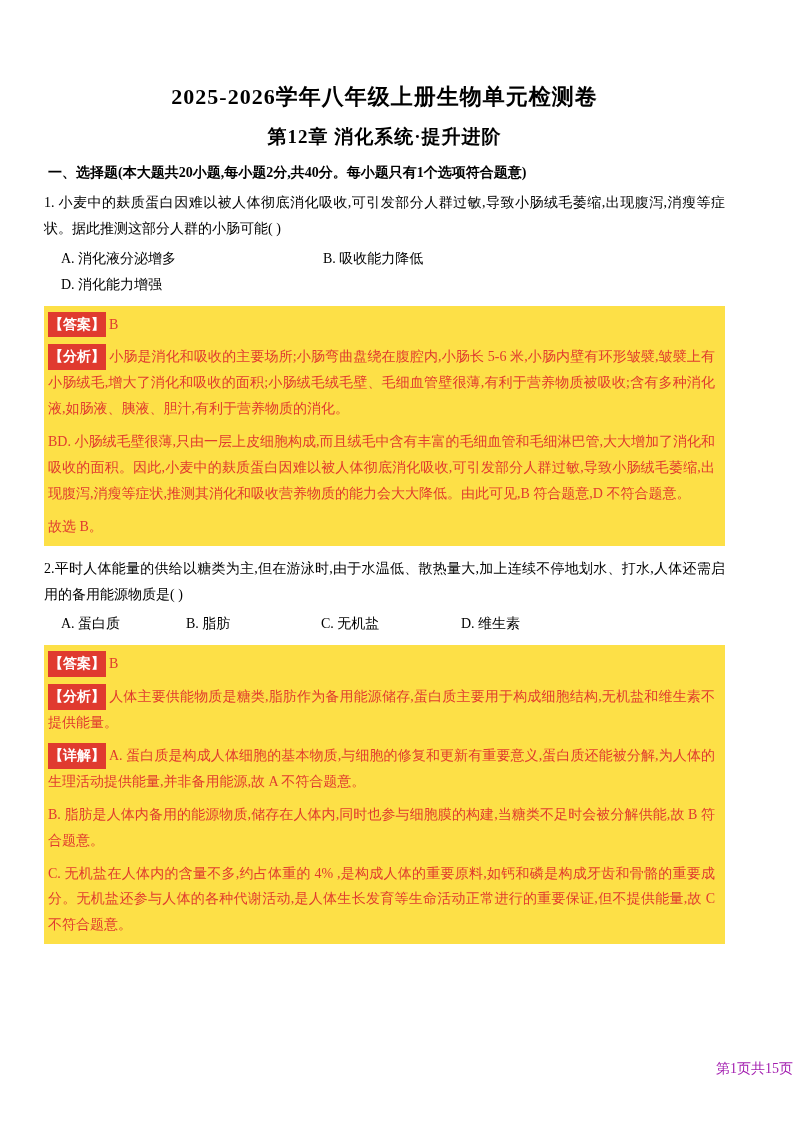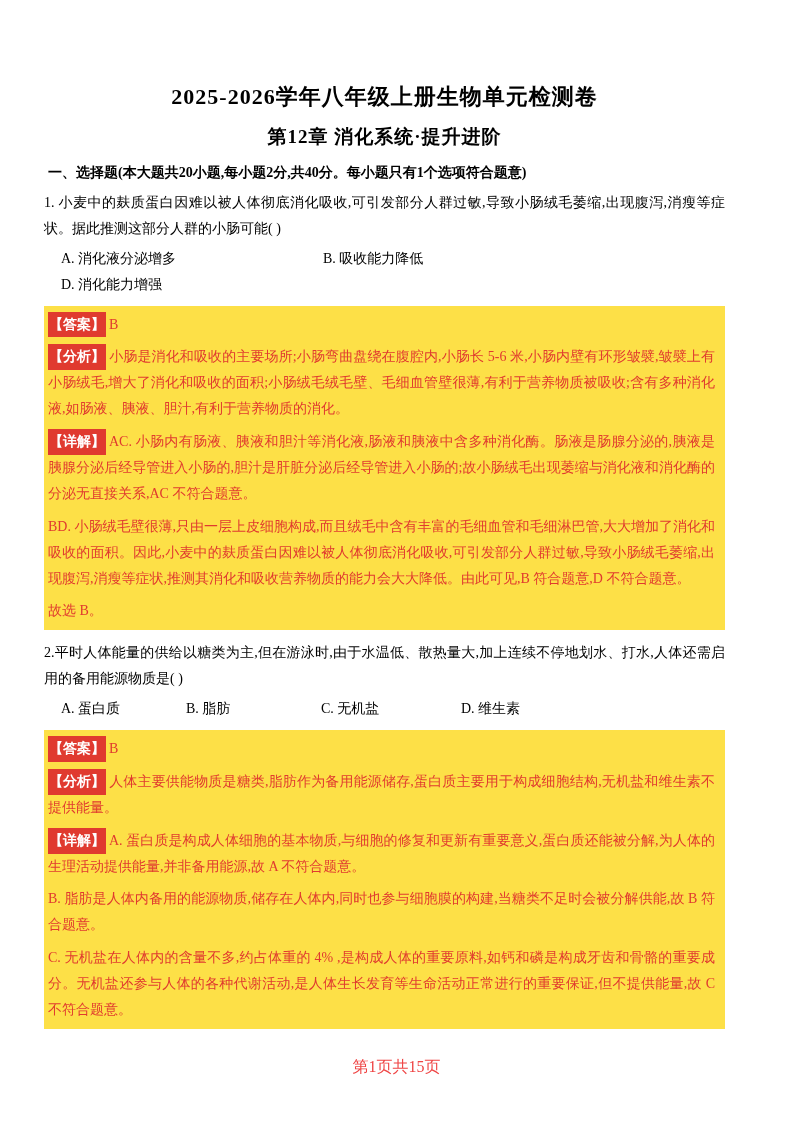--- a/index.html
+++ b/index.html
@@ -82,23 +82,23 @@
     padding: 0 1px;
     margin-right: 3px;
     font-weight: bold;
   }
   .question { margin-bottom: 4px; }
   .page-footer {
     position: absolute;
     left: 0;
     bottom: 44px;
     width: 100%;
-    text-align: center;
-    font-size: 16px;
-    color: #ef4444;
+    text-align: right;
+    font-size: 14px;
+    color: #a21caf;
   }
 </style>
 </head>
 <body>
 
 <div class="page">
 
   <h1 class="doc-title">2025-2026学年八年级上册生物单元检测卷</h1>
   <h2 class="chapter-title">第12章 消化系统·提升进阶</h2>
   <div class="section-header">一、选择题(本大题共20小题,每小题2分,共40分。每小题只有1个选项符合题意)</div>
@@ -106,21 +106,20 @@
   <div class="question">
     <p class="stem">1.  小麦中的麸质蛋白因难以被人体彻底消化吸收,可引发部分人群过敏,导致小肠绒毛萎缩,出现腹泻,消瘦等症状。据此推测这部分人群的小肠可能(  )</p>
     <div class="options cols-2">
       <span class="option">A. 消化液分泌增多</span>
       <span class="option">B. 吸收能力降低</span>
       <span class="option">D. 消化能力增强</span>
     </div>
     <div class="answer-block">
       <p><span class="badge">【答案】</span><span>B</span></p>
       <p><span class="badge">【分析】</span><span>小肠是消化和吸收的主要场所;小肠弯曲盘绕在腹腔内,小肠长 5-6 米,小肠内壁有环形皱襞,皱襞上有小肠绒毛,增大了消化和吸收的面积;小肠绒毛绒毛壁、毛细血管壁很薄,有利于营养物质被吸收;含有多种消化液,如肠液、胰液、胆汁,有利于营养物质的消化。</span></p>
-      <p><span class="badge">【详解】</span><span>AC. 小肠内有肠液、胰液和胆汁等消化液,肠液和胰液中含多种消化酶。肠液是肠腺分泌的,胰液是胰腺分泌后经导管进入小肠的,胆汁是肝脏分泌后经导管进入小肠的;故小肠绒毛出现萎缩与消化液和消化酶的分泌无直接关系,AC 不符合题意。</span></p>
       <p>BD.  小肠绒毛壁很薄,只由一层上皮细胞构成,而且绒毛中含有丰富的毛细血管和毛细淋巴管,大大增加了消化和吸收的面积。因此,小麦中的麸质蛋白因难以被人体彻底消化吸收,可引发部分人群过敏,导致小肠绒毛萎缩,出现腹泻,消瘦等症状,推测其消化和吸收营养物质的能力会大大降低。由此可见,B 符合题意,D 不符合题意。</p>
       <p>故选 B。</p>
     </div>
   </div>
 
   <div class="question">
     <p class="stem">2.平时人体能量的供给以糖类为主,但在游泳时,由于水温低、散热量大,加上连续不停地划水、打水,人体还需启用的备用能源物质是(       )</p>
     <div class="options cols-4">
       <span class="option">A. 蛋白质</span>
       <span class="option">B. 脂肪</span>

